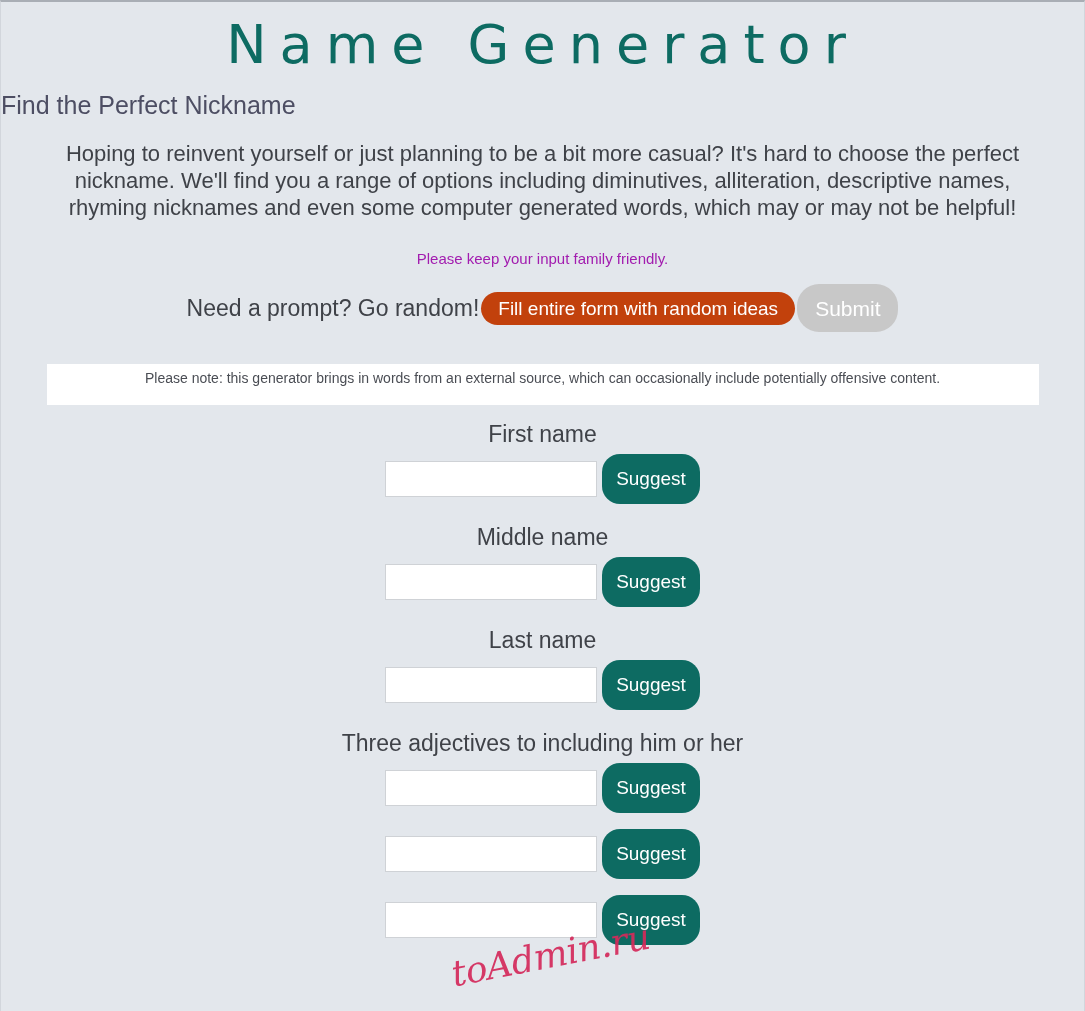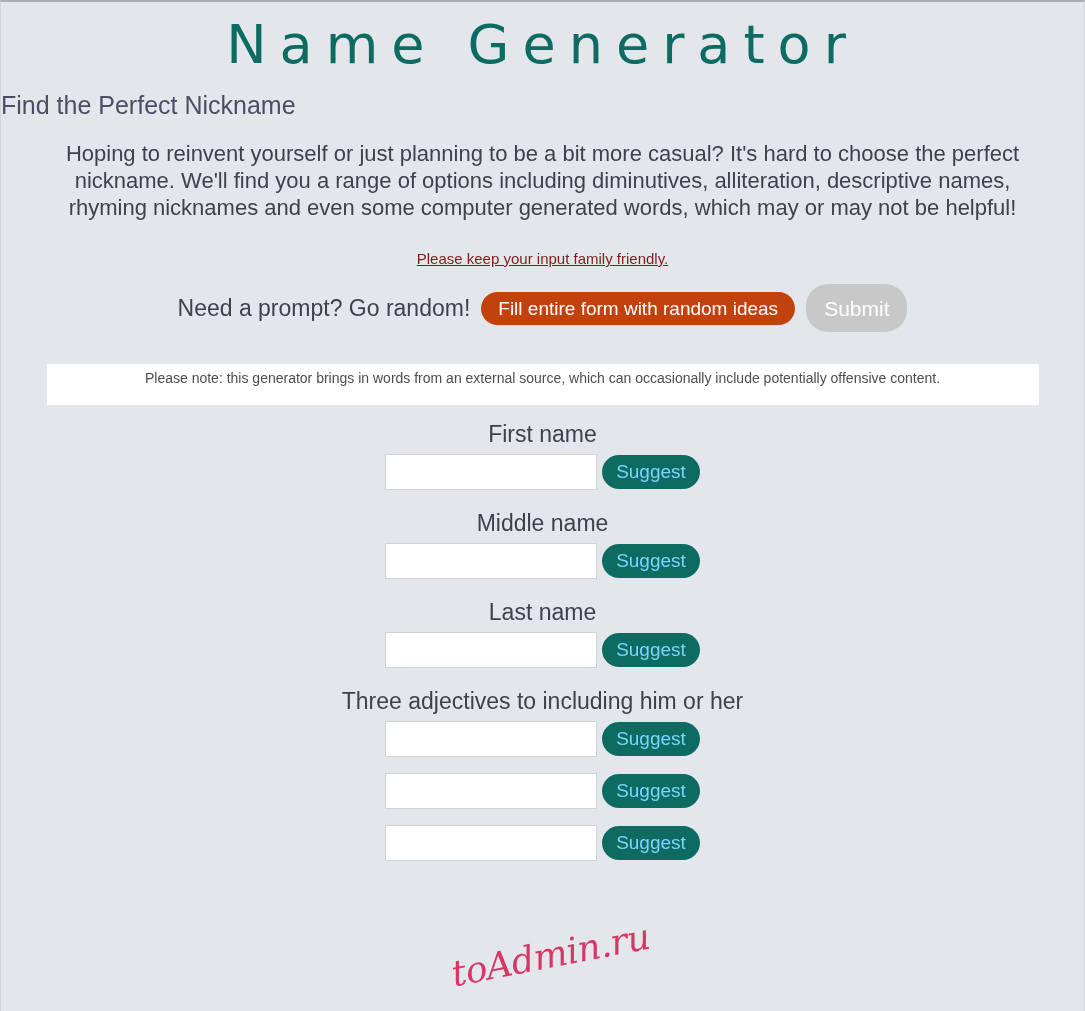--- a/index.html
+++ b/index.html
@@ -54,33 +54,32 @@
     width: 985px;
     margin: 20px auto 0 auto;
     text-align: center;
     color: #3f4248;
     font-size: 22px;
     line-height: 27px;
     font-weight: 400;
   }
   .family-note {
     text-align: center;
-    color: #7f1d1d;
+    color: #a21caf;
     font-size: 15px;
     margin-top: 28px;
     line-height: 20px;
-    text-decoration: underline;
   }
 
   
   .prompt-row {
     display: flex;
     align-items: center;
     justify-content: center;
-    gap: 11px;
+    gap: 2px;
     margin-top: 15px;
   }
   .prompt-text {
     color: #3f4248;
     font-size: 23px;
     line-height: 28px;
   }
   .btn {
     border: none;
     border-radius: 22px;
@@ -146,25 +145,25 @@
     font-size: 17px;
     font-family: "Liberation Sans", sans-serif;
     padding: 0 6px;
     color: #222;
     outline: none;
     position: relative;
     z-index: 2;
   }
   .btn-suggest {
     background: #0d6b62;
-    color: #7dd3fc;
+    color: #ffffff;
     border: none;
     border-radius: 18px;
     font-size: 19px;
-    height: 34px;
+    height: 50px;
     line-height: 34px;
     padding: 0 14px;
     margin-left: 5px;
     cursor: pointer;
     font-family: "Liberation Sans", sans-serif;
     position: relative;
     z-index: 3;
   }
   .select-wrap {
     display: flex;

